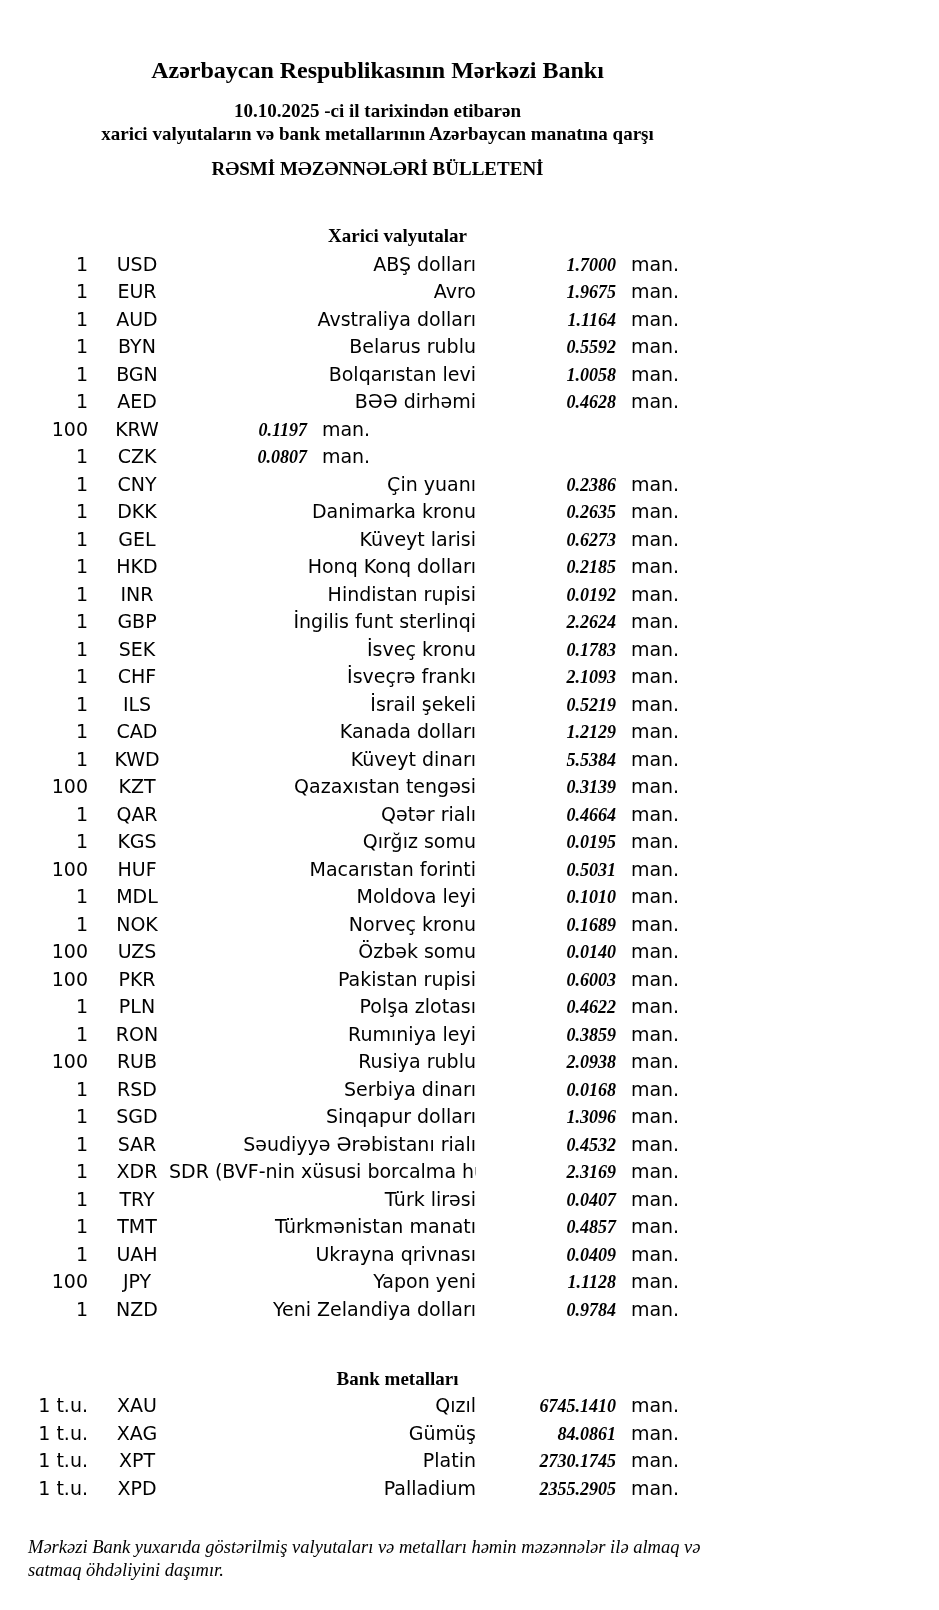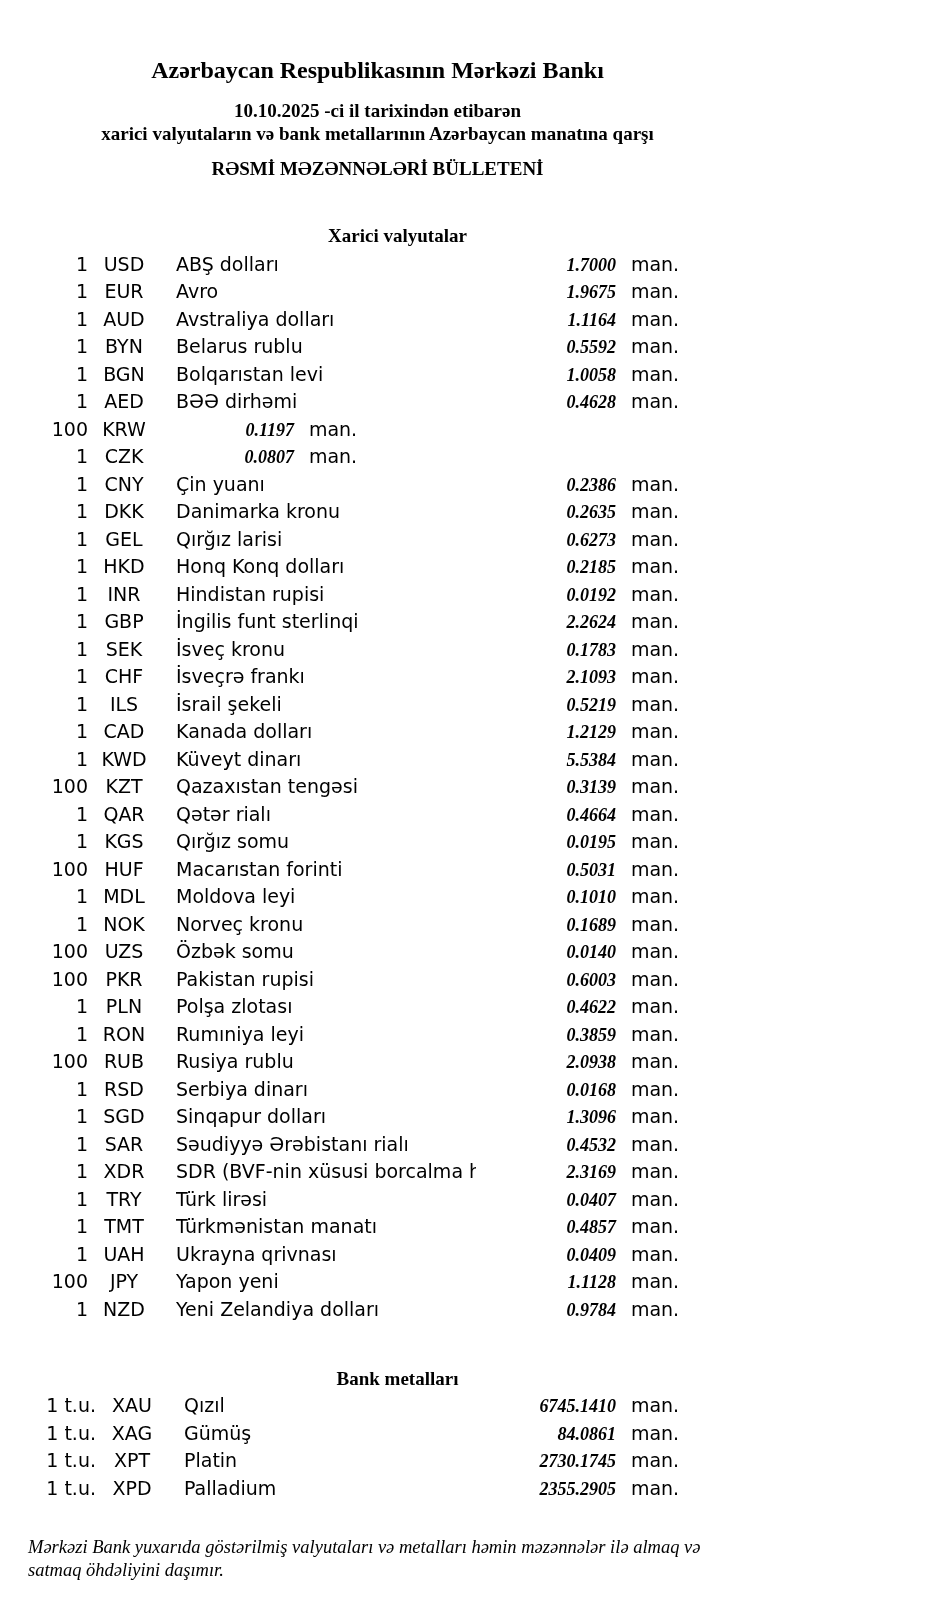--- a/index.html
+++ b/index.html
@@ -36,32 +36,32 @@
   .section-title {
     margin-top: 44px;
     text-align: center;
     font-family: "Liberation Serif", serif;
     font-weight: bold;
     font-size: 19px;
     line-height: 23px;
     padding-left: 40px;
   }
   .rate-table { margin-top: 4px; }
-  .rate-table.metals { margin-top: 2px; padding-left: 8px; }
+  .rate-table.metals { margin-top: 2px; }
   .row {
     display: flex;
     align-items: baseline;
     height: 27.5px;
     line-height: 27.5px;
     font-size: 19px;
     white-space: nowrap;
   }
   .row .qty  { width: 88px;  text-align: right; }
-  .row .code { width: 60px;  text-align: center; margin-left: 6px; }
-  .row .name { flex: 1; margin-left: 22px; text-align: left; overflow: hidden; }
+  .row .code { width: 60px;  text-align: center; margin-left: 19px; }
+  .row .name { flex: 1; margin-left: 2px; text-align: right; overflow: hidden; }
   .row .rate {
     width: 140px;
     text-align: right;
     font-family: "Liberation Serif", serif;
     font-style: italic;
     font-weight: bold;
     font-size: 18px;
   }
   .row .man  { width: 50px; margin-left: 14px; text-align: center; }
   .row { padding-right: 75px; }
@@ -152,21 +152,21 @@
       <div class="row">
         <span class="qty">1</span>
         <span class="code">DKK</span>
         <span class="name">Danimarka kronu</span>
         <span class="rate">0.2635</span>
         <span class="man">man.</span>
       </div>
       <div class="row">
         <span class="qty">1</span>
         <span class="code">GEL</span>
-        <span class="name">Qırğız larisi</span>
+        <span class="name">Küveyt larisi</span>
         <span class="rate">0.6273</span>
         <span class="man">man.</span>
       </div>
       <div class="row">
         <span class="qty">1</span>
         <span class="code">HKD</span>
         <span class="name">Honq Konq dolları</span>
         <span class="rate">0.2185</span>
         <span class="man">man.</span>
       </div>

